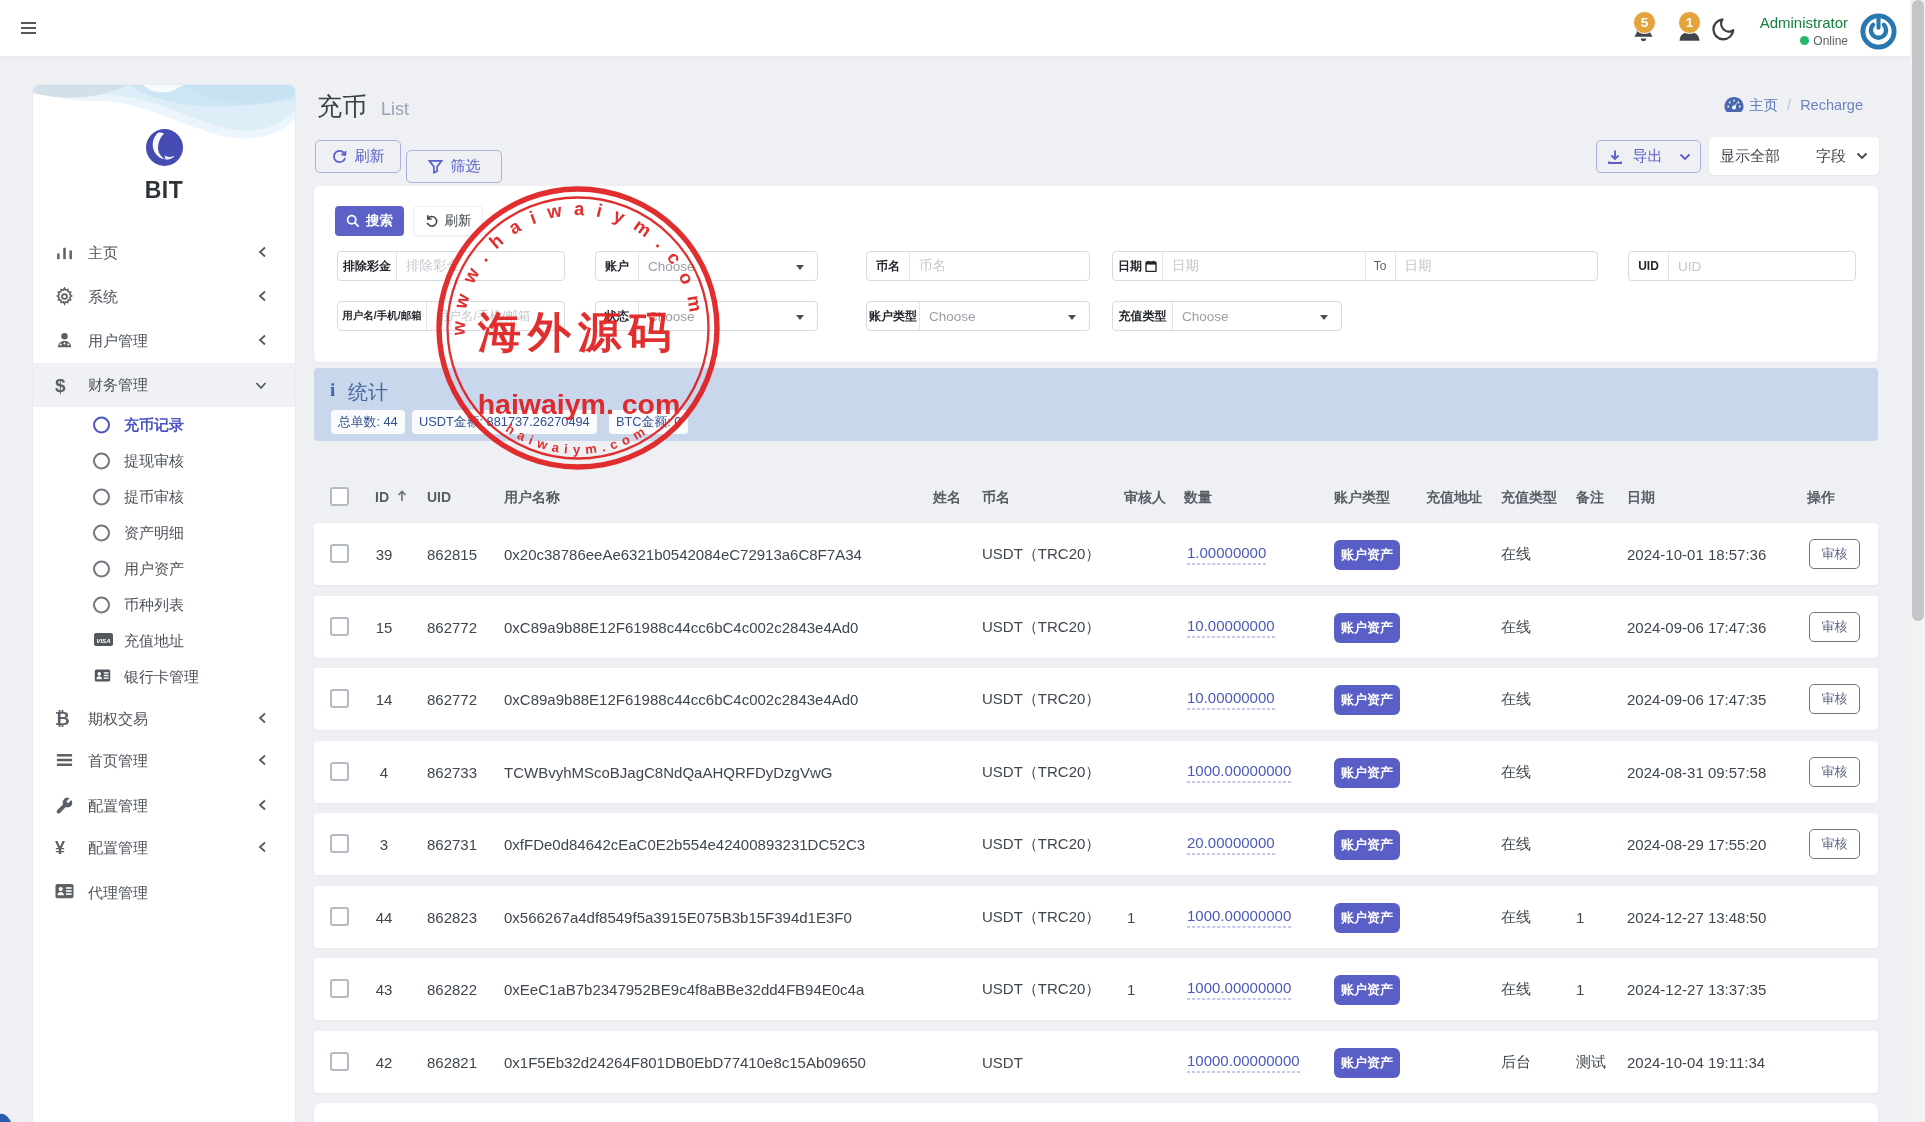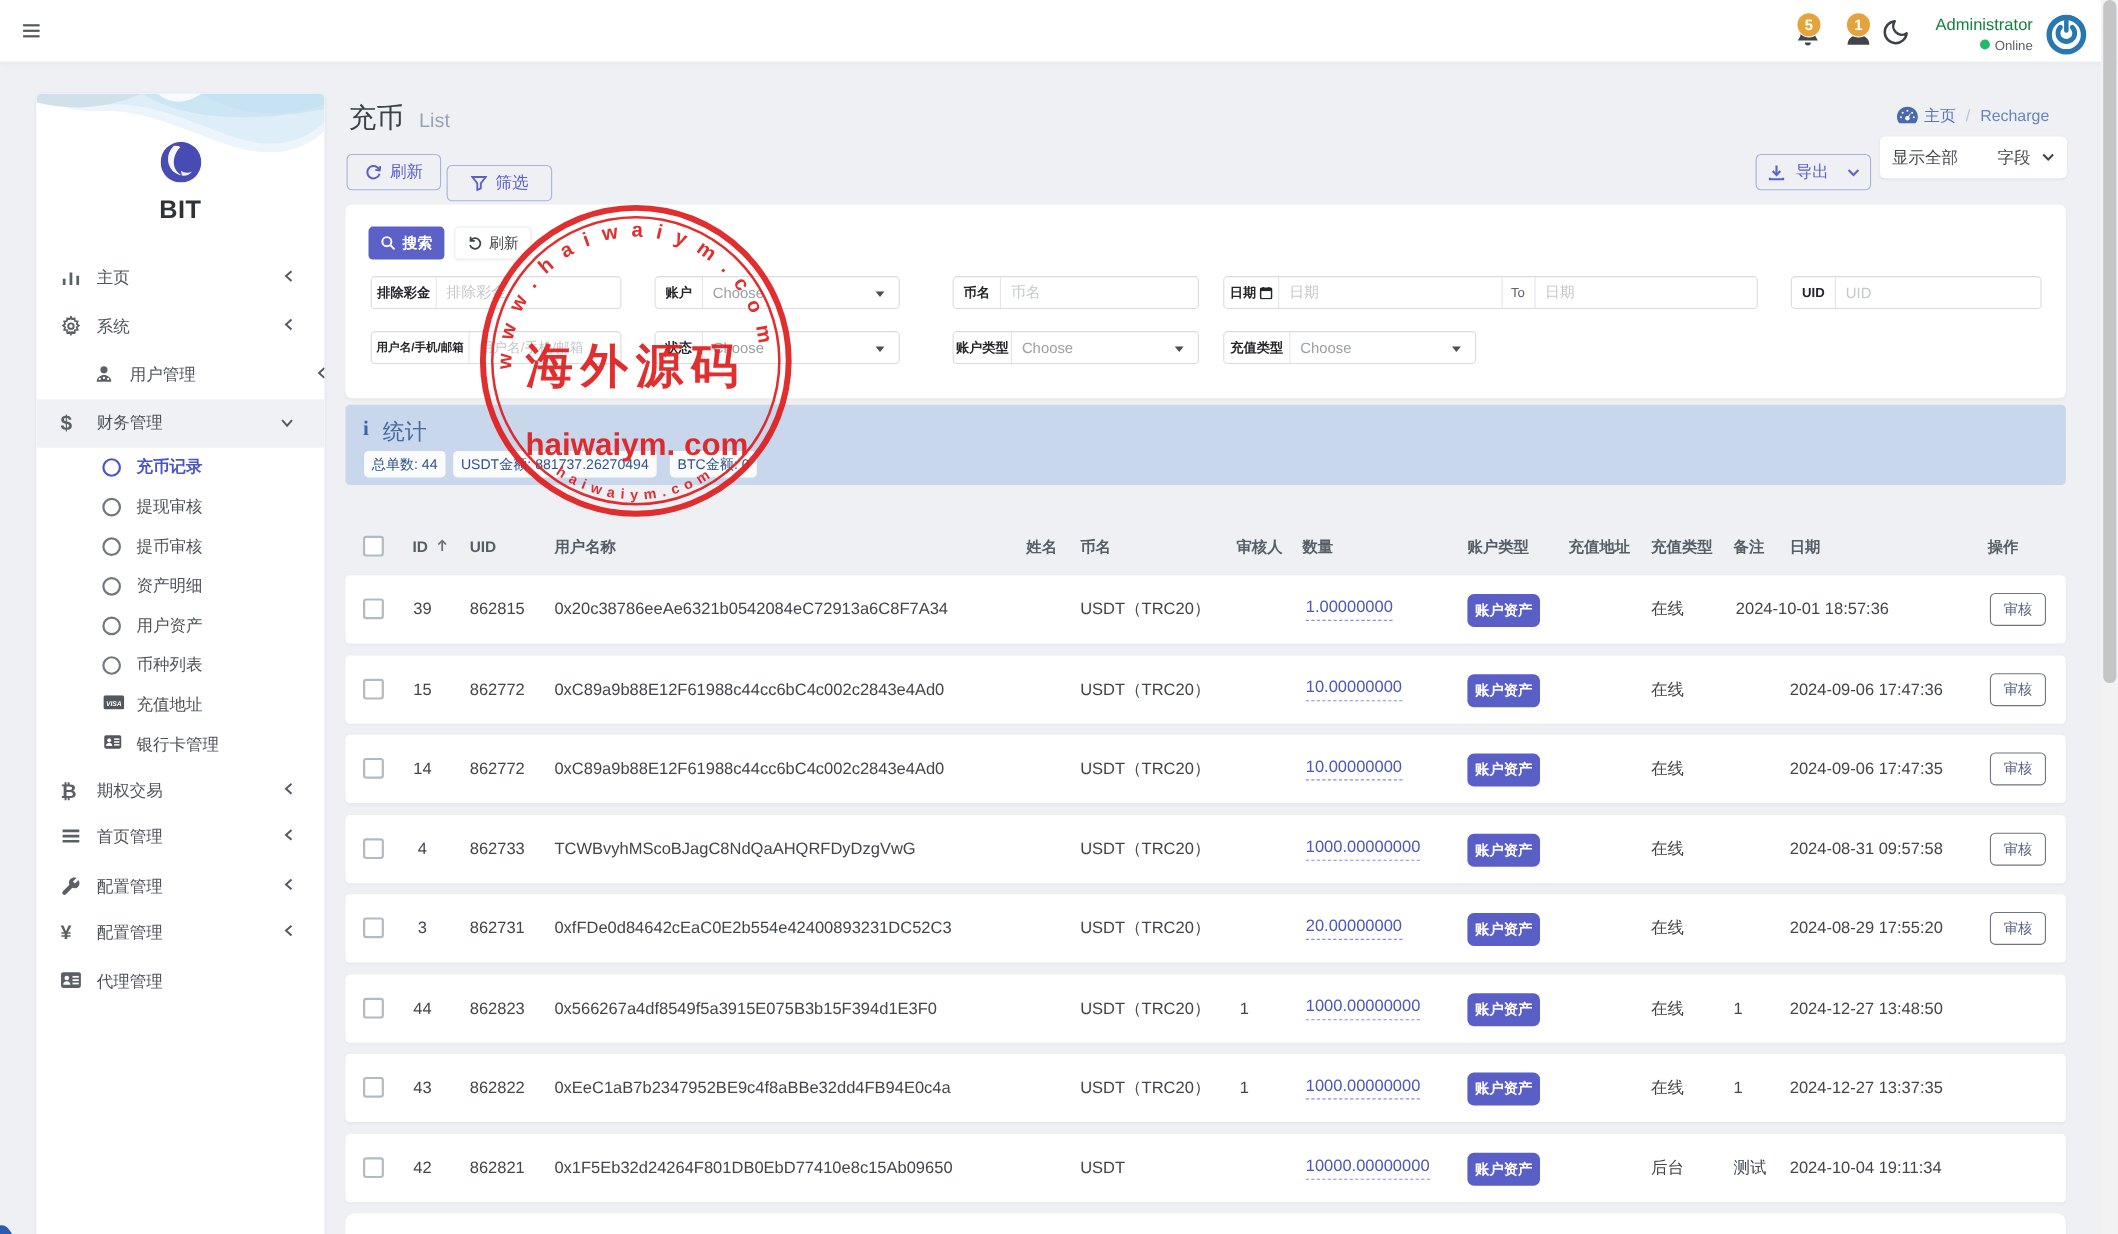--- a/index.html
+++ b/index.html
@@ -93,21 +93,21 @@
 <div class="mi" style="top:190px;">
         <span class="ic"><svg width="19" height="19" viewBox="0 0 20 20" fill="none" stroke="#5b6067" stroke-width="1.8">
             <circle cx="10" cy="10" r="2.6"></circle>
             <path d="M10 1.8 L11.2 4.2 L13.8 3.4 L14.2 6.2 L17 6.6 L16 9.2 L18.2 10.9 L16 12.6 L17 15.2 L14.2 15.6 L13.8 18.4 L11.2 17.6 L10 20 L8.8 17.6 L6.2 18.4 L5.8 15.6 L3 15.2 L4 12.6 L1.8 10.9 L4 9.2 L3 6.6 L5.8 6.2 L6.2 3.4 L8.8 4.2 Z" transform="scale(0.92) translate(0.85,-0.6)"></path>
           </svg></span>
         <span class="tx">系统</span>
         <span class="ch"><svg width="9" height="12" viewBox="0 0 9 12" fill="none" stroke="#565b62" stroke-width="1.8">
             <path d="M7 1.5 L2 6 L7 10.5"></path>
           </svg></span>
       </div>
-<div class="mi" style="top:234px;margin-left:30px;">
+<div class="mi" style="top:234px;">
         <span class="ic"><svg width="19" height="19" viewBox="0 0 20 20" fill="#5b6067">
             <circle cx="10" cy="5.5" r="3.4"></circle>
             <path d="M3 17 C3 12.5 7 10.5 10 10.5 C13 10.5 17 12.5 17 17 Z"></path>
             <circle cx="6" cy="14.2" r="1.1" fill="#fff"></circle>
             <circle cx="10" cy="13.2" r="1.1" fill="#fff"></circle>
             <circle cx="14" cy="14.2" r="1.1" fill="#fff"></circle>
           </svg></span>
         <span class="tx">用户管理</span>
         <span class="ch"><svg width="9" height="12" viewBox="0 0 9 12" fill="none" stroke="#565b62" stroke-width="1.8">
             <path d="M7 1.5 L2 6 L7 10.5"></path>
@@ -267,21 +267,21 @@
     </svg>筛选</div>
 <div class="btn-o" style="left:1596px;top:140px;width:105px;gap:10px;"><svg width="16" height="16" viewBox="0 0 16 16" fill="none" stroke="#5a61c8" stroke-width="1.9">
       <path d="M8 1.5 L8 9.5"></path>
       <path d="M4.5 6.5 L8 10 L11.5 6.5"></path>
       <path d="M2 12.5 L2 14 L14 14 L14 12.5"></path>
     </svg>导出<span style="margin-left:6px;display:flex;">
       <svg width="12" height="8" viewBox="0 0 12 8" fill="none" stroke="#5a61c8" stroke-width="1.9">
         <path d="M1.5 1.5 L6 6 L10.5 1.5"></path>
       </svg>
     </span></div>
-<div class="btn-w" style="left:1709px;top:124px;width:170px;height:38px;">
+<div class="btn-w" style="left:1709px;top:137px;width:170px;height:38px;">
     <span style="color:#42474d;">显示全部</span>
     <span style="margin-left:36px;color:#42474d;">字段</span>
     <span style="margin-left:10px;display:flex;">
       <svg width="12" height="8" viewBox="0 0 12 8" fill="none" stroke="#42474d" stroke-width="1.9">
         <path d="M1.5 1.5 L6 6 L10.5 1.5"></path>
       </svg>
     </span>
   </div>
 
 <div id="filtercard" class="abs"></div>
@@ -375,21 +375,21 @@
 <div class="th" style="left:1807px;top:489px;">操作</div>
 <div class="row" style="top:523.0px;">
     <div class="cb" style="top:21px;"></div>
     <div class="cell" style="left:70px;transform:translate(-50%,-50%);">39</div>
     <div class="cell" style="left:113px;">862815</div>
     <div class="cell" style="left:190px;">0x20c38786eeAe6321b0542084eC72913a6C8F7A34</div>
     <div class="cell" style="left:668px;">USDT（TRC20）</div>
     <div class="cell qty" style="left:873px;">1.00000000</div>
     <div class="badge-a">账户资产</div>
     <div class="cell" style="left:1187px;">在线</div>
-    <div class="cell" style="left:1264px;">2024-10-01 18:57:36</div>
+    <div class="cell" style="left:1313px;">2024-10-01 18:57:36</div>
     <div class="btn-sh">审核</div>
   </div>
 <div class="row" style="top:595.5px;">
     <div class="cb" style="top:21px;"></div>
     <div class="cell" style="left:70px;transform:translate(-50%,-50%);">15</div>
     <div class="cell" style="left:113px;">862772</div>
     <div class="cell" style="left:190px;">0xC89a9b88E12F61988c44cc6bC4c002c2843e4Ad0</div>
     <div class="cell" style="left:668px;">USDT（TRC20）</div>
     <div class="cell qty" style="left:873px;">10.00000000</div>
     <div class="badge-a">账户资产</div>

